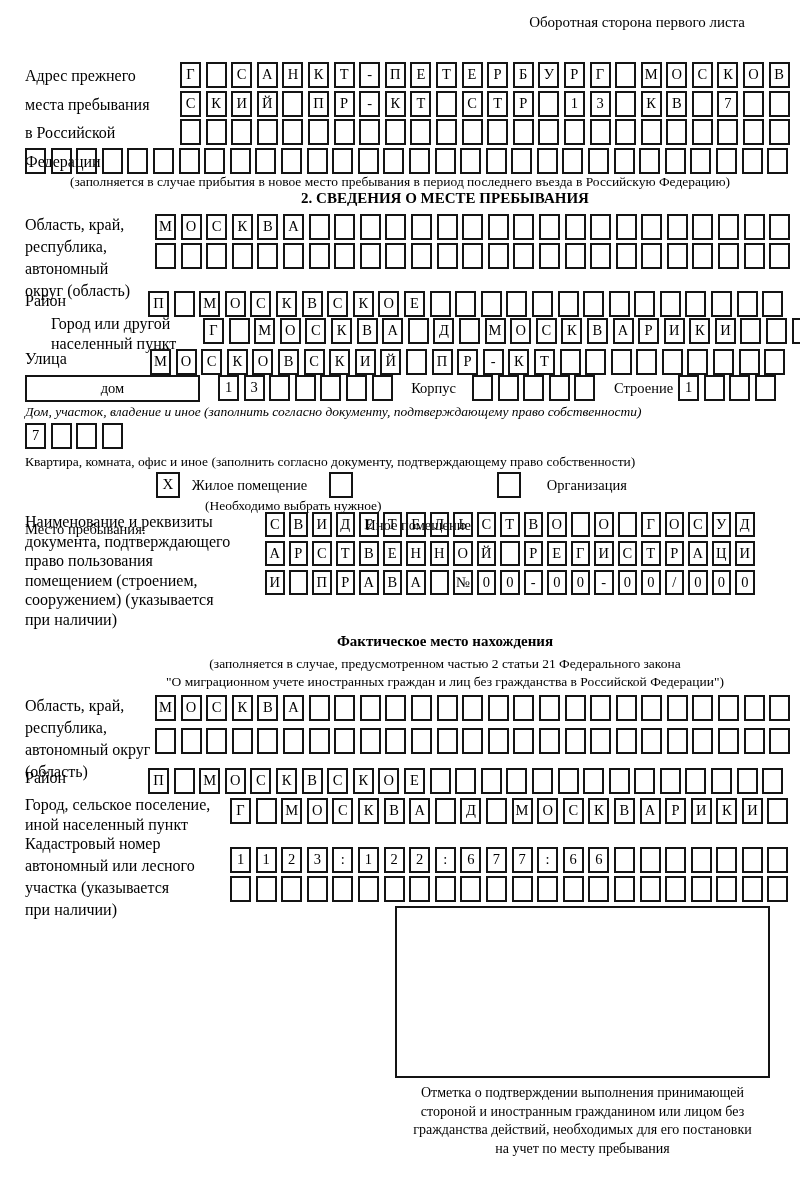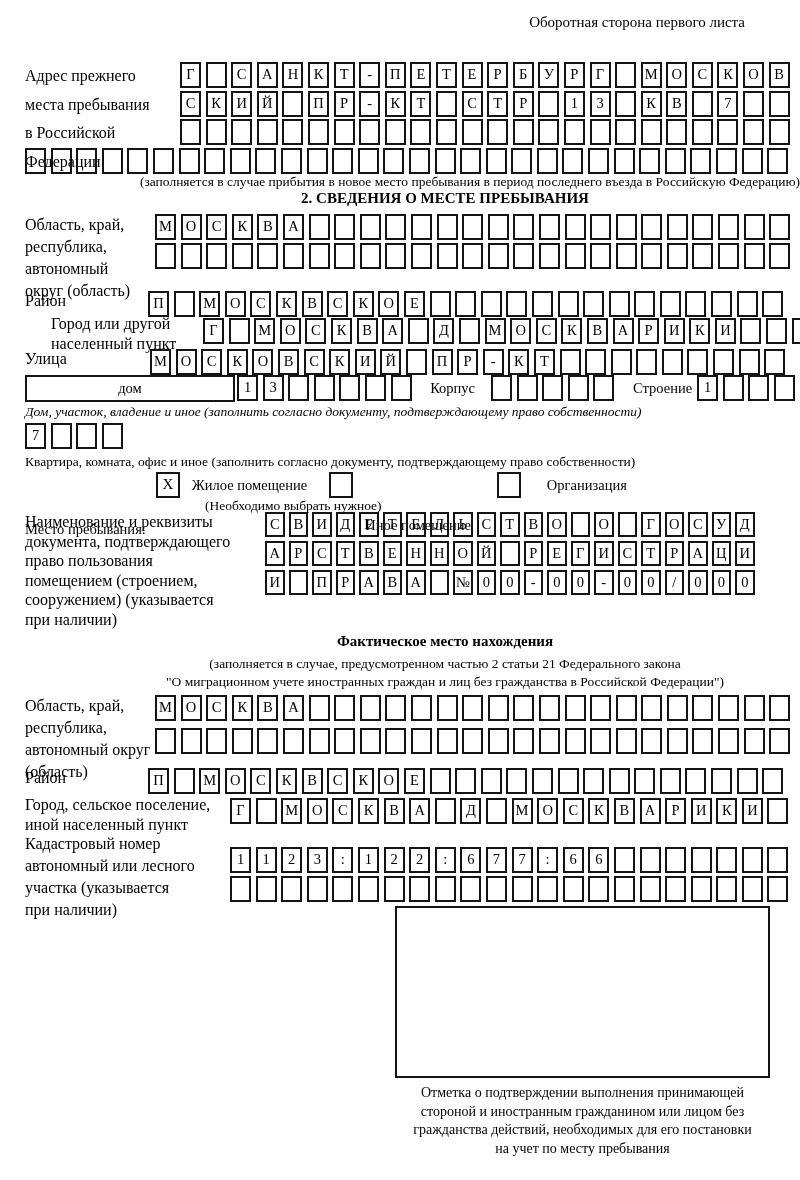--- a/index.html
+++ b/index.html
@@ -16,25 +16,25 @@
   .w125{width:125px;} .w240{width:240px;} .w205{width:205px;}
   .cellsbox{display:flex;flex-direction:column;}
   .cells{display:flex;flex-wrap:nowrap;}
   .cells-row{margin-bottom:2.6px;}
   .mb3 .cells-row{margin-bottom:3px;}
   .cell{box-sizing:border-box;flex:none;width:21px;height:26px;border:2px solid #141414;
         margin-right:4.6px;text-align:center;font-size:14.5px;line-height:21px;}
   .cell-sm{width:19.5px;height:25px;margin-right:4px;line-height:20px;}
   .label-box{box-sizing:border-box;border:2px solid #141414;height:27px;flex:none;
              display:flex;align-items:center;justify-content:center;font-size:14.5px;}
-  .house-box{width:210px;margin-right:2px;}
+  .house-box{width:175px;margin-right:18px;}
   .apt-box{width:210px;margin-right:5px;}
   .inline-lbl{font-size:14.5px;line-height:27px;flex:none;}
   .caption{font-size:13.5px;line-height:17px;}
-  .center{left:0;width:800px;text-align:right;}
+  .center{left:0;width:800px;text-align:center;}
   .center-ind{left:90px;width:710px;text-align:center;}
   .sec-title{font-weight:bold;font-size:15px;}
   .note{white-space:pre-line;}
   .chk{box-sizing:border-box;flex:none;width:24px;height:26px;border:2px solid #141414;
        text-align:center;font-size:15px;line-height:21px;}
   .stay-lbl{font-size:14.5px;line-height:26px;flex:none;}
   .stamp-box{box-sizing:border-box;border:2px solid #141414;width:375px;height:172px;}
 </style>
 </head>
 <body>

